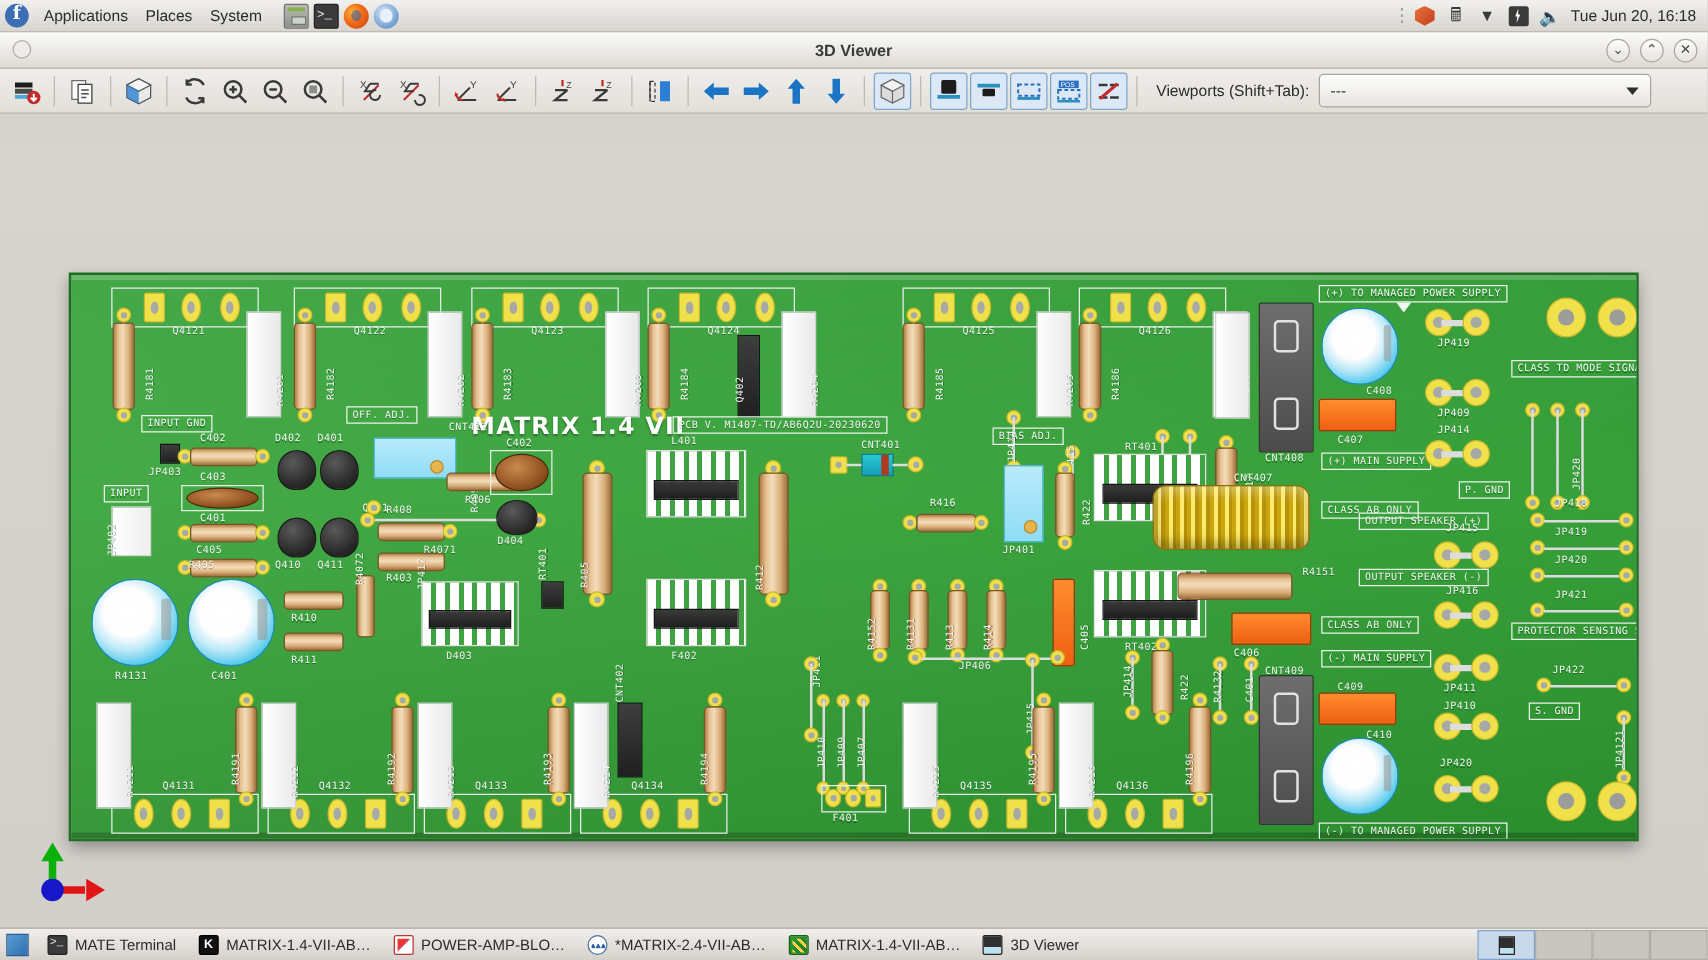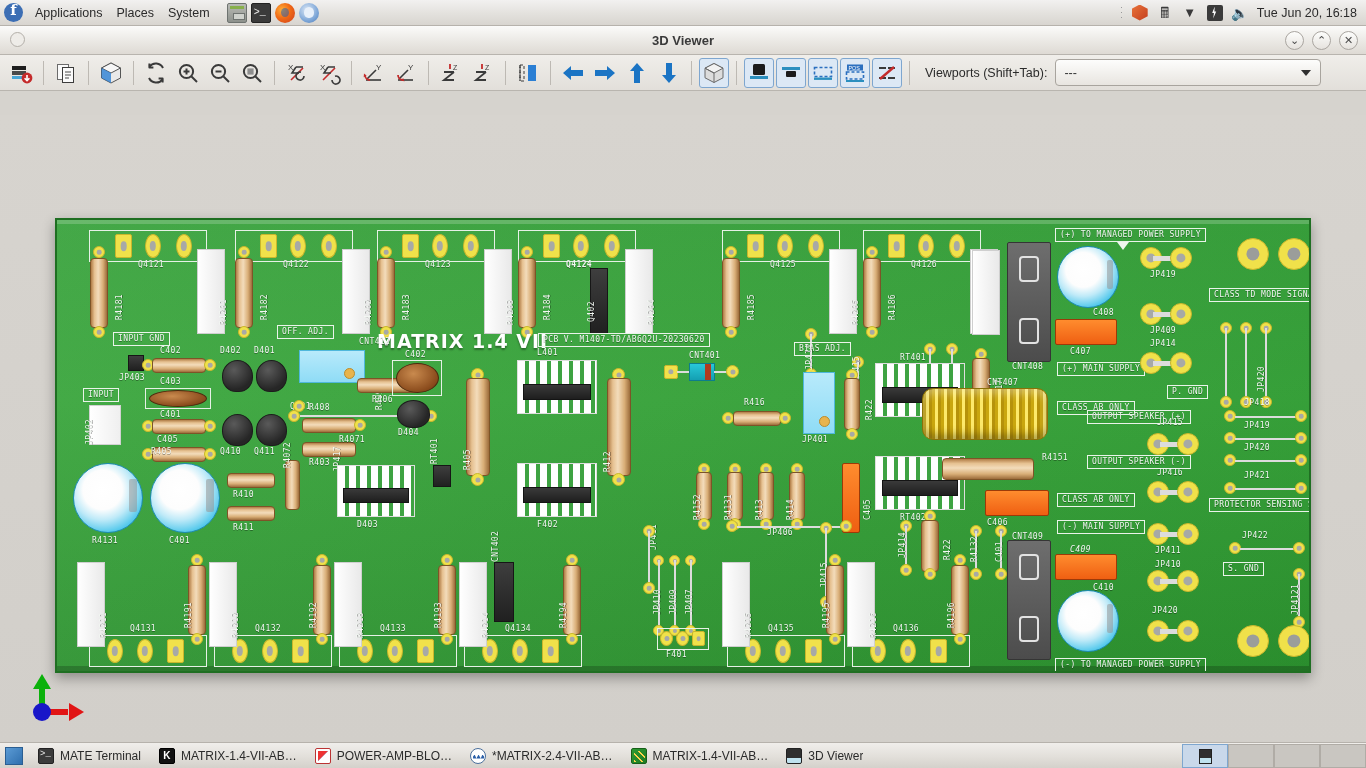--- a/index.html
+++ b/index.html
@@ -533,21 +533,21 @@
       <div class="outline" style="left:461px;top:10px;width:118px;height:32px;"></div>
       <div class="pad-sq" style="left:486px;top:14px;width:17px;height:24px;">
           <i></i>
         </div>
       <div class="pad" style="left:516px;top:14px;width:16px;height:24px;">
           <i></i>
         </div>
       <div class="pad" style="left:547px;top:14px;width:16px;height:24px;">
           <i></i>
         </div>
-      <div class="slk" style="left:509px;top:40px;font-weight:bold;">Q4124</div>
+      <div class="slk" style="left:509px;top:40px;">Q4124</div>
       <div class="lead-v" style="left:469px;top:28px;height:26px;"></div>
       <div class="pad" style="left:464px;top:26px;width:12px;height:12px;">
           <i></i>
         </div>
       <div class="res-v" style="left:461px;top:38px;width:18px;height:70px;"></div>
       <div class="pad" style="left:464px;top:106px;width:12px;height:12px;">
           <i></i>
         </div>
       <div class="slk v" style="left:486px;top:100px;">R4184</div>
       <div class="smd-dark" style="left:533px;top:48px;width:18px;height:66px;"></div>
@@ -1182,21 +1182,21 @@
           <i></i>
         </div>
       <div class="lead-h" style="left:1103px;top:270px;width:26px;height:5px;"></div>
       <div class="pad" style="left:1120px;top:261px;width:22px;height:22px;">
           <i></i>
         </div>
       <div class="slk" style="left:1100px;top:248px;">JP416</div>
 
       <div class="slk box" style="left:1000px;top:273px;">CLASS AB ONLY</div>
       <div class="slk box" style="left:1000px;top:300px;">(-) MAIN SUPPLY</div>
-      <div class="slk" style="left:1013px;top:325px;font-style:italic;">C409</div>
+      <div class="slk" style="left:1013px;top:325px;">C409</div>
       <div class="film" style="left:998px;top:334px;width:62px;height:26px;"></div>
       <div class="slk" style="left:1036px;top:363px;">C410</div>
       <div class="ecap" style="left:1000px;top:370px;width:62px;height:62px;">
           <div class="tab"></div>
         </div>
       <div class="slk box" style="left:998px;top:438px;">(-) TO MANAGED POWER SUPPLY</div>
 
       <div class="pad" style="left:1090px;top:303px;width:22px;height:22px;">
           <i></i>
         </div>

